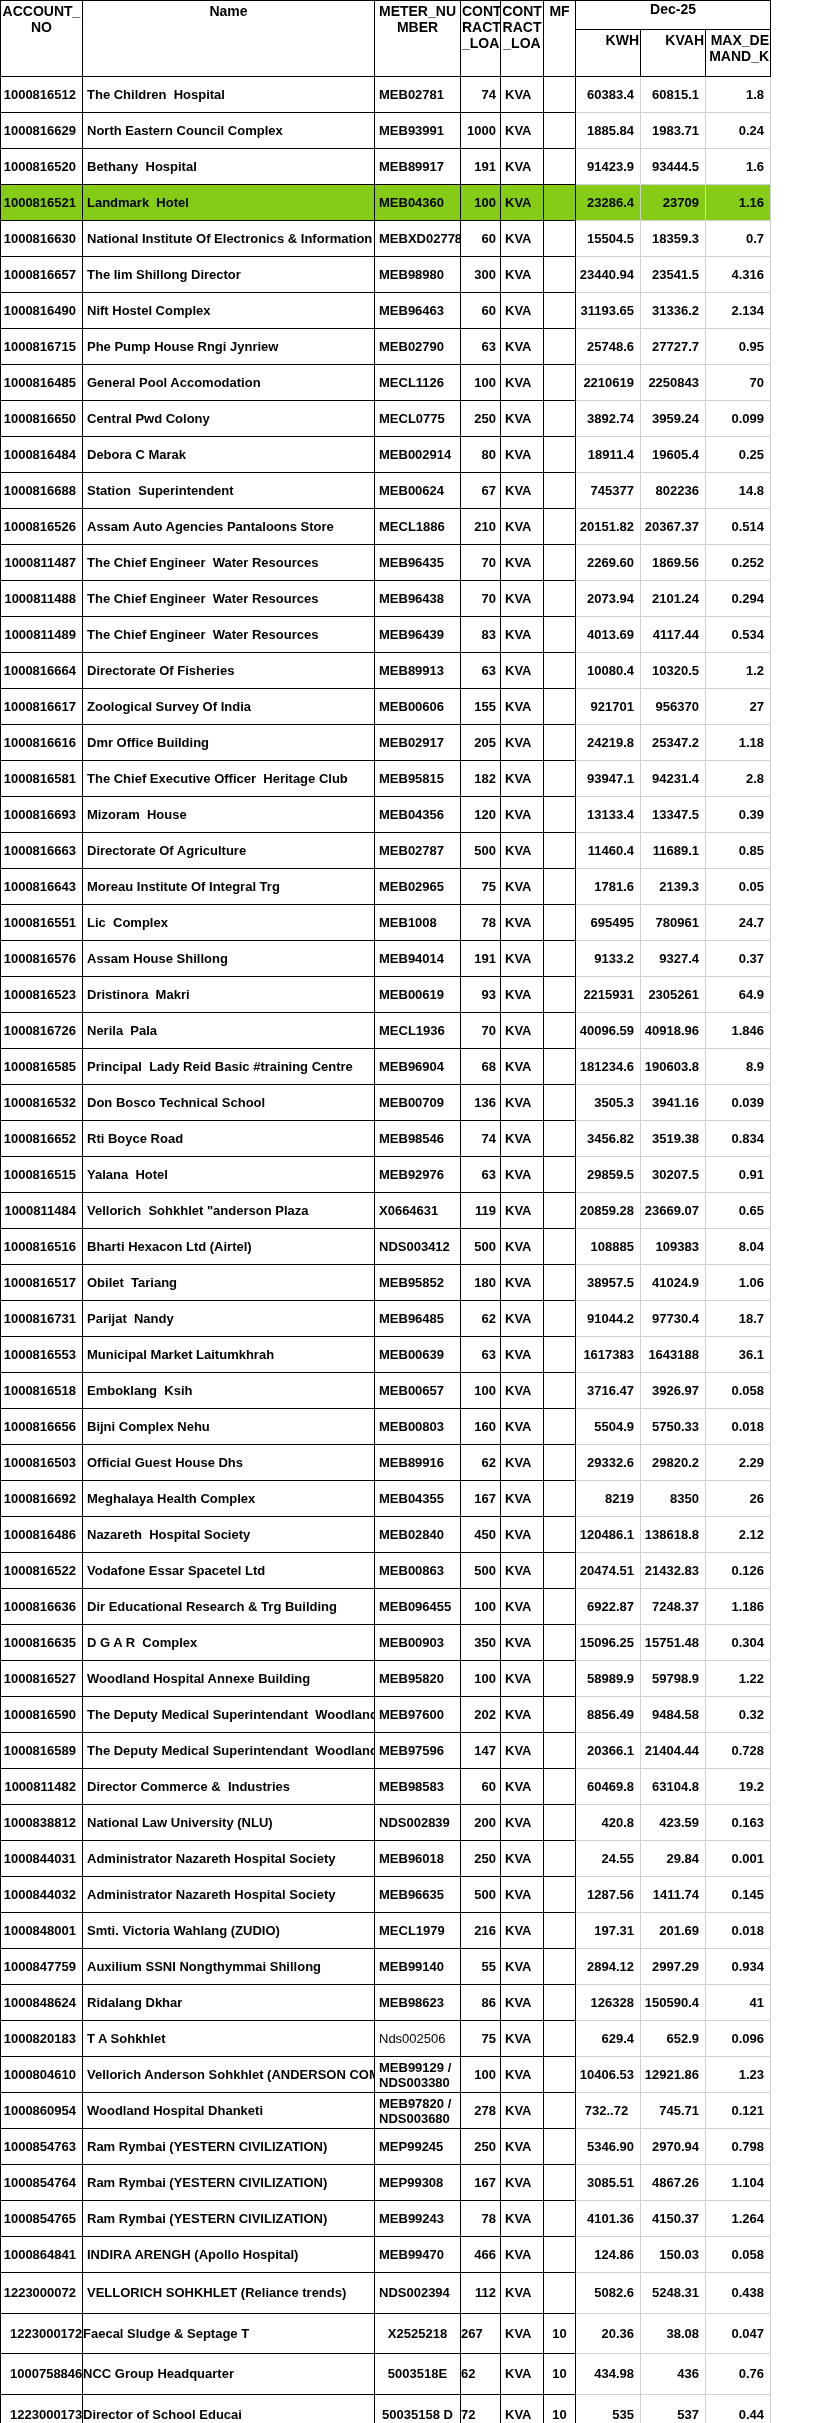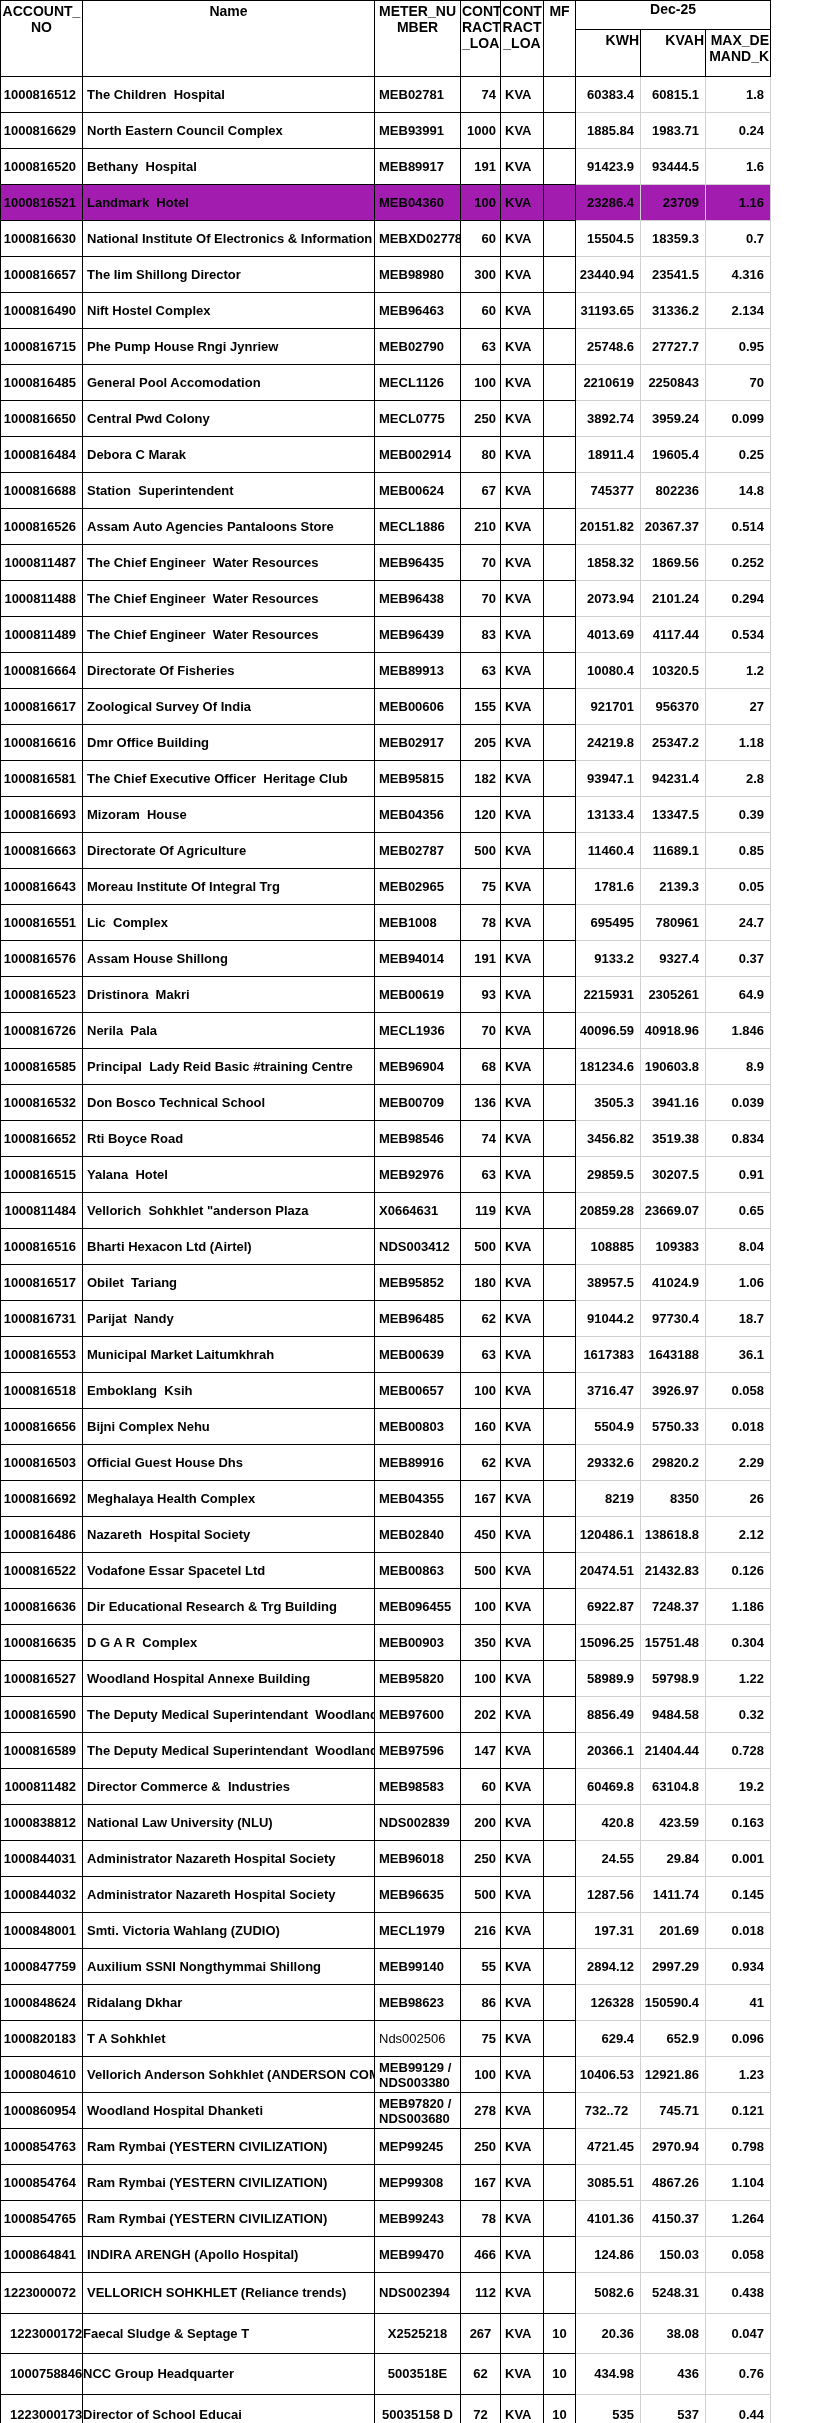--- a/index.html
+++ b/index.html
@@ -25,34 +25,34 @@
   tr.h2{height:41px;}
   
   tbody tr{height:36px;}
   tbody tr.tall{height:40.5px;}
   td{
     font-size:13px;font-weight:600;vertical-align:middle;
     padding:0;
   }
   td.bcell{border:1.5px solid #000;}
   td.gcell{border:1px solid #d0d0d0;}
-  tr.shaded td{background:#a21caf;}
+  tr.shaded td{background:#84cc16;}
   .c-account{text-align:right;padding-right:6px;}
   .c-name{text-align:left;padding-left:4px;white-space:pre;}
   .c-meter{text-align:left;padding-left:4px;white-space:pre;line-height:15px;}
   .c-load{text-align:right;padding-right:4px;}
   .c-unit{text-align:left;padding-left:4px;}
   .c-mf{text-align:center;}
   .c-kwh,.c-kvah,.c-max{text-align:right;padding-right:6px;}
   td.left-val{text-align:center;padding-left:3px;}
   td.light{font-weight:400;}
   tr.centered .c-account{text-align:left;padding-left:9px;}
   tr.centered .c-name{text-align:left;padding-left:0;}
   tr.centered .c-meter{text-align:center;padding-left:0;}
-  tr.centered .c-load{text-align:center;padding-right:0;margin-top:43px;}
+  tr.centered .c-load{text-align:left;padding-right:0;margin-top:43px;}
 </style>
 </head>
 <body>
 
 <table>
   <colgroup>
     <col style="width:82px">
     <col style="width:292px">
     <col style="width:86px">
     <col style="width:40px">
@@ -229,21 +229,21 @@
         <td class="c-kvah gcell">20367.37</td>
         <td class="c-max gcell">0.514</td>
       </tr>
       <tr>
         <td class="c-account bcell">1000811487</td>
         <td class="c-name bcell">The Chief Engineer  Water Resources</td>
         <td class="c-meter bcell">MEB96435</td>
         <td class="c-load bcell">70</td>
         <td class="c-unit bcell">KVA</td>
         <td class="c-mf bcell"></td>
-        <td class="c-kwh gcell">1858.32</td>
+        <td class="c-kwh gcell">2269.60</td>
         <td class="c-kvah gcell">1869.56</td>
         <td class="c-max gcell">0.252</td>
       </tr>
       <tr>
         <td class="c-account bcell">1000811488</td>
         <td class="c-name bcell">The Chief Engineer  Water Resources</td>
         <td class="c-meter bcell">MEB96438</td>
         <td class="c-load bcell">70</td>
         <td class="c-unit bcell">KVA</td>
         <td class="c-mf bcell"></td>
@@ -715,21 +715,21 @@
         <td class="c-kvah gcell">745.71</td>
         <td class="c-max gcell">0.121</td>
       </tr>
       <tr>
         <td class="c-account bcell">1000854763</td>
         <td class="c-name bcell">Ram Rymbai (YESTERN CIVILIZATION)</td>
         <td class="c-meter bcell">MEP99245</td>
         <td class="c-load bcell">250</td>
         <td class="c-unit bcell">KVA</td>
         <td class="c-mf bcell"></td>
-        <td class="c-kwh gcell">4721.45</td>
+        <td class="c-kwh gcell">5346.90</td>
         <td class="c-kvah gcell">2970.94</td>
         <td class="c-max gcell">0.798</td>
       </tr>
       <tr>
         <td class="c-account bcell">1000854764</td>
         <td class="c-name bcell">Ram Rymbai (YESTERN CIVILIZATION)</td>
         <td class="c-meter bcell">MEP99308</td>
         <td class="c-load bcell">167</td>
         <td class="c-unit bcell">KVA</td>
         <td class="c-mf bcell"></td>

